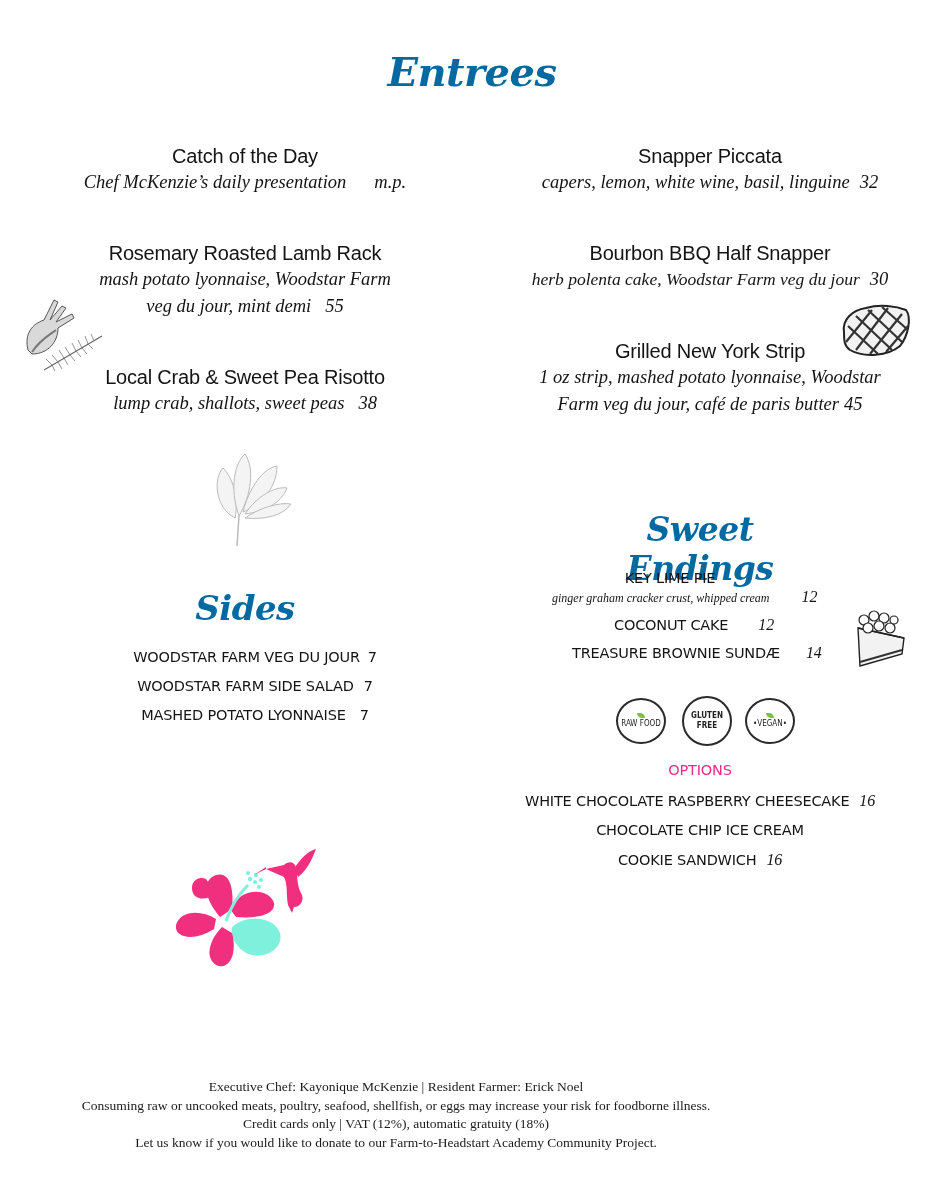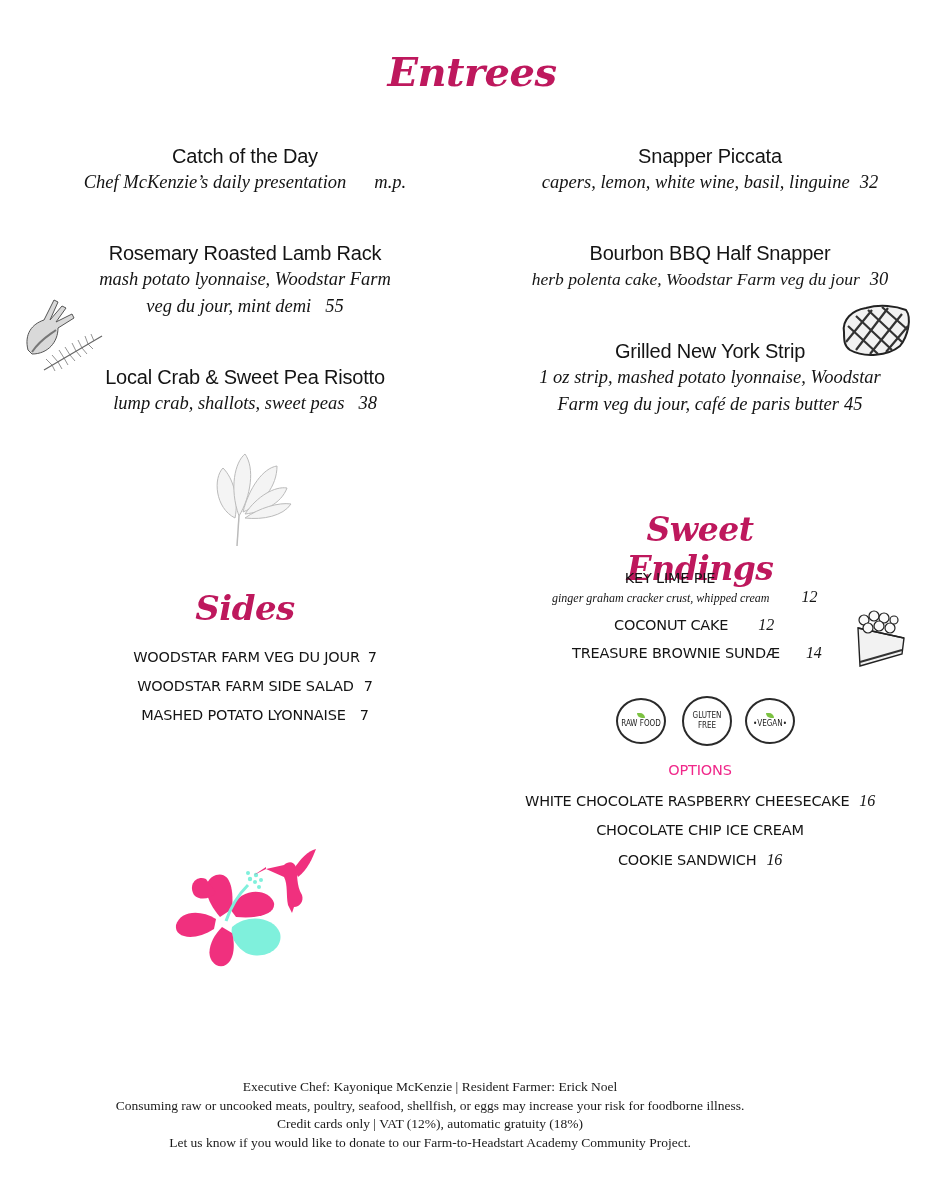--- a/index.html
+++ b/index.html
@@ -5,21 +5,21 @@
   html, body { margin: 0; padding: 0; background: #ffffff; }
   body {
     width: 944px; height: 1180px; position: relative; overflow: hidden;
     color: #141414;
     font-family: "Liberation Serif", "DejaVu Serif", serif;
   }
   .abs { position: absolute; }
   .script {
     font-family: "DejaVu Serif", "Liberation Serif", serif;
     font-style: italic; font-weight: bold;
-    color: #be185d; letter-spacing: -0.5px;
+    color: #0369a1; letter-spacing: -0.5px;
   }
   .center { text-align: center; }
   .dish-name {
     font-family: Liberation Sans, sans-serif;
     font-size: 20px; font-weight: normal; letter-spacing: -0.2px;
     line-height: 26px; white-space: nowrap;
   }
   .dish-desc {
     font-family: "Liberation Serif", "DejaVu Serif", serif;
     font-style: italic; font-size: 18.5px; line-height: 27px;
@@ -152,21 +152,21 @@
       <circle cx="27" cy="22" r="5"></circle>
       <circle cx="38" cy="24" r="5"></circle>
     <circle cx="42" cy="16" r="4"></circle>
   </g>
 </svg>
 
 <div class="badge" style="left:616px; top:698px;">
   <div class="leaf"></div>
     <span>RAW FOOD</span>
 </div>
-<div class="badge" style="left:682px; top:696px; width:50px; height:50px;">
+<div class="badge" style="left:682px; top:696px; width:50px; height:50px;font-weight:bold;">
   <span style="width:34px; display:block;">GLUTEN FREE</span>
 </div>
 <div class="badge" style="left:745px; top:698px;">
   <div class="leaf"></div>
     <span>•VEGAN•</span>
 </div>
 
 <div class="abs center" style="left:600px; top:762px; width:200px; font-family:'DejaVu Sans','Liberation Sans',sans-serif; font-size:14.5px; color:#f0288a; letter-spacing:-0.2px;">OPTIONS</div>
 
 <div class="abs center" style="left:480px; top:786px; width:440px;">
@@ -196,18 +196,18 @@
       <circle cx="89" cy="42" r="2"></circle>
   </g>
 
   <g fill="#f0307e">
     <path d="M96 24 L114 20 C118 16 124 16 126 22 C128 30 126 40 132 50 C134 56 130 62 124 62 L122 68 L118 60 C116 50 118 40 114 32 Z"></path>
     <path d="M124 24 C130 14 138 6 146 4 C142 14 138 24 128 32 Z"></path>
     <path d="M96 24 L84 30 L96 22 Z"></path>
   </g>
 </svg>
 
-<div class="abs footer" style="left:0; top:1078px; width:792px;padding-left:34px;">
+<div class="abs footer" style="left:0; top:1078px; width:792px;">
   <div>Executive Chef: Kayonique McKenzie | Resident Farmer: Erick Noel</div>
   <div>Consuming raw or uncooked meats, poultry, seafood, shellfish, or eggs may increase your risk for foodborne illness.</div>
   <div>Credit cards only | VAT (12%), automatic gratuity (18%)</div>
   <div>Let us know if you would like to donate to our Farm-to-Headstart Academy Community Project.</div>
 </div>
 
 </body></html>

